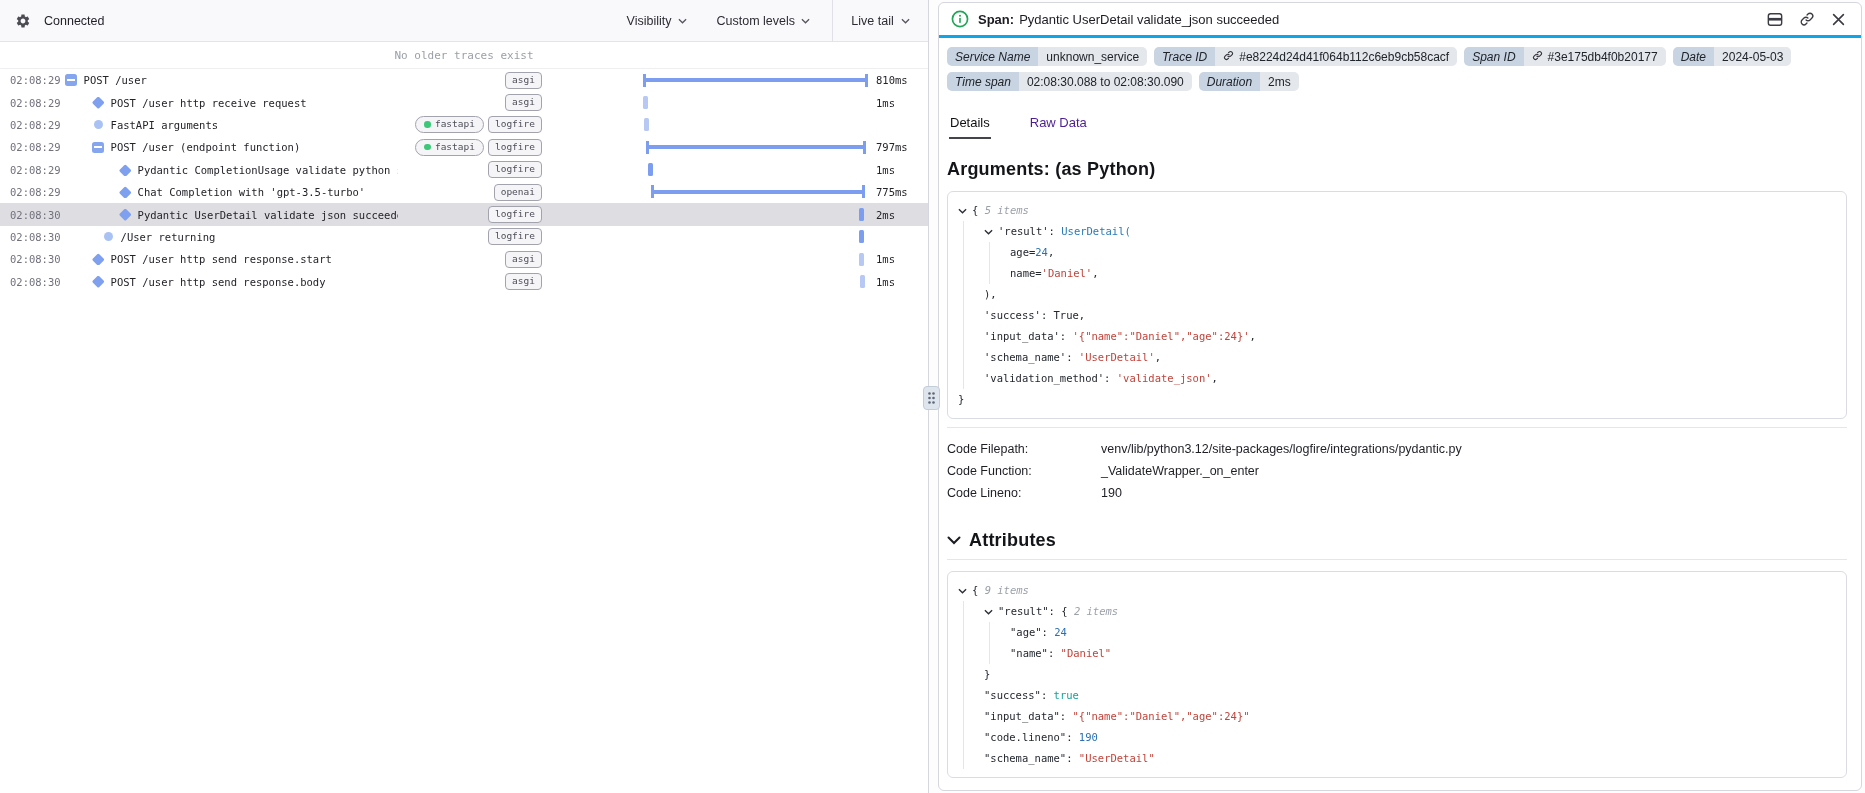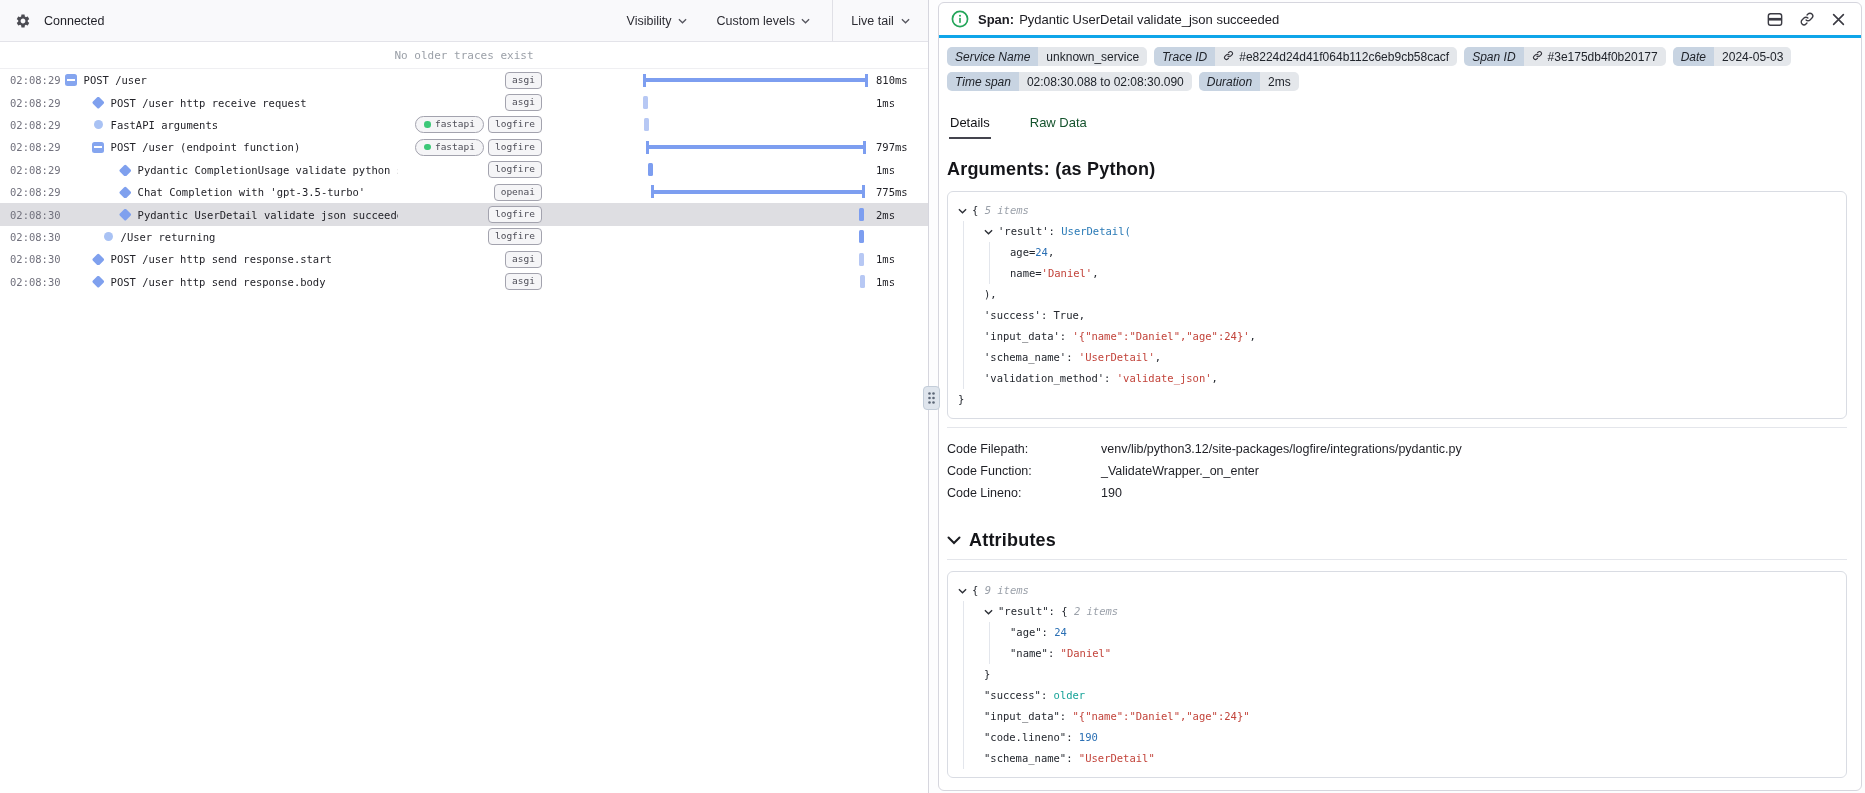--- a/index.html
+++ b/index.html
@@ -62,21 +62,21 @@
   .rp-hicons { margin-left:auto; display:flex; align-items:center; gap:15px; }
   .hicon { width:17px; height:17px; display:flex; align-items:center; justify-content:center; cursor:pointer; }
 
   .rp-body { padding:9px 14px 0 8px; }
   .badge-row { display:flex; gap:7px; margin-bottom:6px; flex-wrap:wrap; }
   .badge { display:inline-flex; align-items:stretch; font-size:12px; border-radius:5px; overflow:hidden; }
   .badge .bl { background:#c8d4e2; color:#20242b; font-style:italic; padding:2.5px 8px; }
   .badge .bv { background:#e4e7eb; color:#20242b; padding:2.5px 8px; display:flex; align-items:center; gap:5px; }
 
   .tabs { display:flex; gap:38px; margin:20px 0 0 2px; }
-  .tab { font-size:13px; color:#14532d; padding:4px 1px 7px; cursor:pointer; }
+  .tab { font-size:13px; color:#4c1d95; padding:4px 1px 7px; cursor:pointer; }
   .tab.active { color:#101014; border-bottom:2px solid #44444d; }
 
   .h-big { font-size:18px; font-weight:bold; color:#141519; margin-top:20px; letter-spacing:.2px; }
   .h-chev { display:flex; align-items:center; gap:8px; cursor:pointer; }
   .rule { height:1px; background:#e4e6eb; margin-top:8px; }
 
   .json-box { border:1px solid #d9dce3; border-radius:6px; margin-top:11px; padding:8px 10px;
               font-family:"DejaVu Sans Mono", monospace; font-size:10.5px; background:#fff; }
   .jline { display:flex; line-height:21px; white-space:pre; }
   .jslot { flex:0 0 26px; position:relative; }
@@ -436,20 +436,20 @@
       <div class="json-box" id="attrs-box">
           <div class="jline"><span class="jchev"><svg width="9" height="6" viewBox="0 0 10 6">
                 <path d="M1 1l4 4 4-4" fill="none" stroke="#2b2e35" stroke-width="1.5"></path>
               </svg></span><span class="t-p">{ </span><span class="t-m">9 items</span></div>
           <div class="jline"><span class="jslot"></span><span class="jchev"><svg width="9" height="6" viewBox="0 0 10 6">
                 <path d="M1 1l4 4 4-4" fill="none" stroke="#2b2e35" stroke-width="1.5"></path>
               </svg></span><span class="t-k">"result"</span><span class="t-p">: { </span><span class="t-m">2 items</span></div>
           <div class="jline"><span class="jslot"></span><span class="jslot"></span><span class="t-k">"age"</span><span class="t-p">: </span><span class="t-n">24</span></div>
           <div class="jline"><span class="jslot"></span><span class="jslot"></span><span class="t-k">"name"</span><span class="t-p">: </span><span class="t-r">"Daniel"</span></div>
           <div class="jline"><span class="jslot"></span><span class="t-p">}</span></div>
-          <div class="jline"><span class="jslot"></span><span class="t-k">"success"</span><span class="t-p">: </span><span class="t-b">older</span></div>
+          <div class="jline"><span class="jslot"></span><span class="t-k">"success"</span><span class="t-p">: </span><span class="t-b">true</span></div>
           <div class="jline"><span class="jslot"></span><span class="t-k">"input_data"</span><span class="t-p">: </span><span class="t-r">"{"name":"Daniel","age":24}"</span></div>
           <div class="jline"><span class="jslot"></span><span class="t-k">"code.lineno"</span><span class="t-p">: </span><span class="t-n">190</span></div>
           <div class="jline"><span class="jslot"></span><span class="t-k">"schema_name"</span><span class="t-p">: </span><span class="t-r">"UserDetail"</span></div>
         </div>
     </div>
   </div>
 </div>
 
 </body></html>

